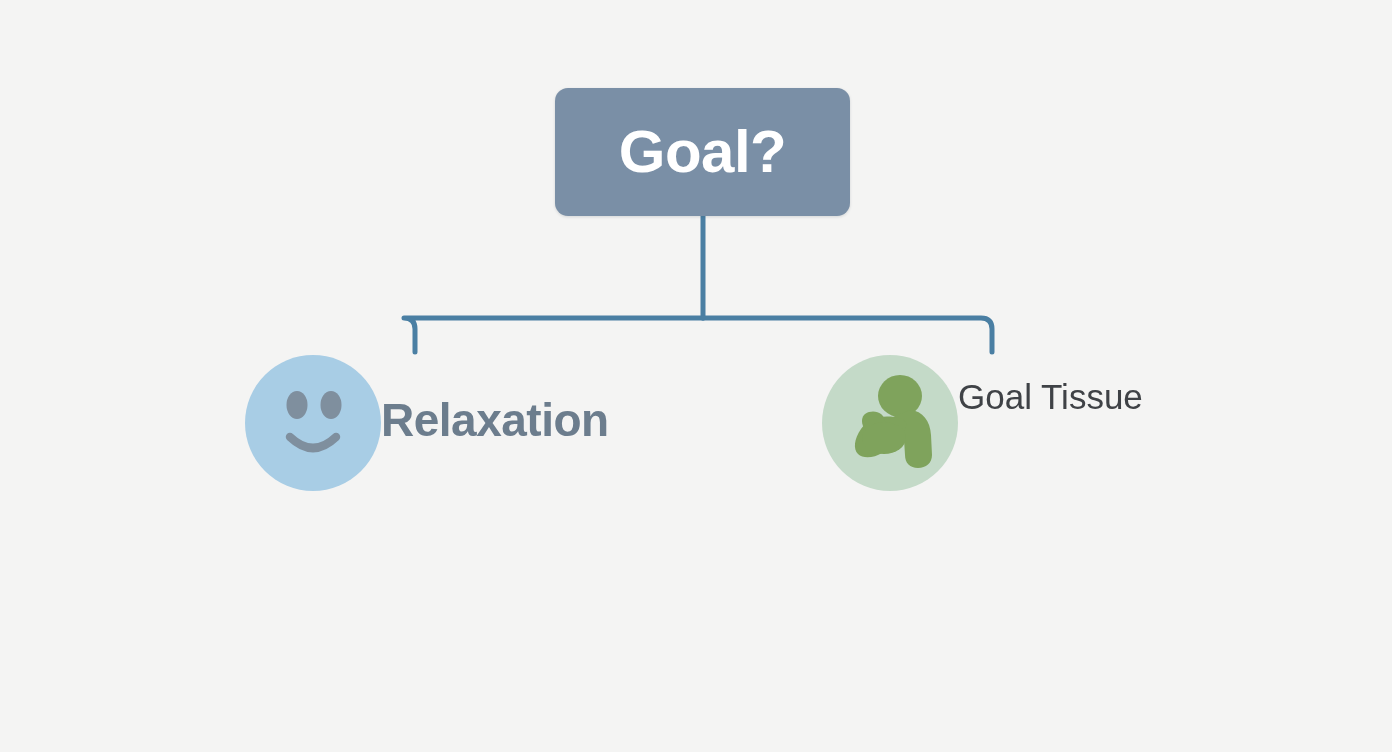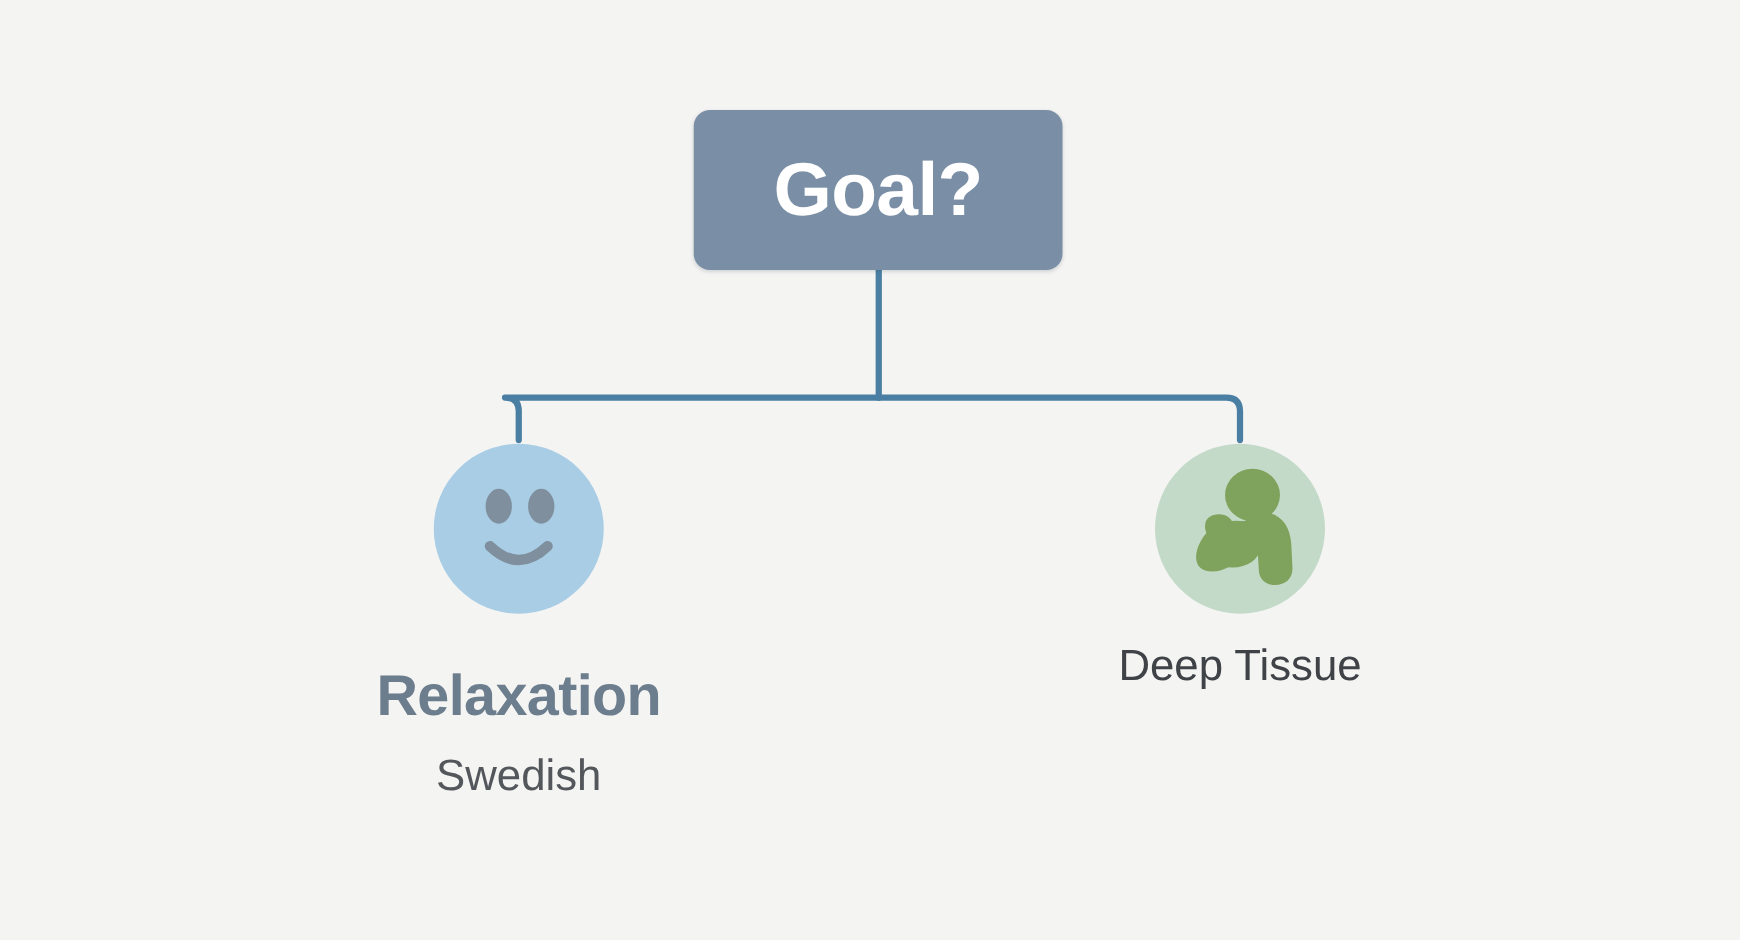--- a/index.html
+++ b/index.html
@@ -54,22 +54,21 @@
     height: 752px;
     pointer-events: none;
   }
 
   
   .branch {
     position: absolute;
     top: 355px;
     width: 340px;
     display: flex;
-    flex-direction: column;
-    align-items: center;
+    align-items: flex-start;
   }
   .branch-left  { left: 245px; }
   .branch-right { left: 822px; }
 
   .node-circle {
     width: 136px;
     height: 136px;
     border-radius: 50%;
     display: flex;
     align-items: center;
@@ -123,21 +122,20 @@
 
   <div class="branch branch-left">
     <div class="node-circle node-circle-blue">
       <svg width="136" height="136" viewBox="0 0 136 136" aria-hidden="true">
         <ellipse cx="52" cy="50" rx="10.5" ry="14" fill="#7f8f9e"></ellipse>
         <ellipse cx="86" cy="50" rx="10.5" ry="14" fill="#7f8f9e"></ellipse>
         <path d="M 45 82 Q 68 104 91 82" fill="none" stroke="#7f8f9e" stroke-width="8.5" stroke-linecap="round"></path>
       </svg>
     </div>
     <div class="node-title node-title-relaxation">Relaxation</div>
-    <div class="node-subtitle node-subtitle-swedish">Swedish</div>
   </div>
 
   <div class="branch branch-right">
     <div class="node-circle node-circle-green">
       <svg width="136" height="136" viewBox="0 0 136 136" aria-hidden="true">
         <g fill="#7fa35c">
 
           <ellipse cx="78" cy="41" rx="22" ry="21"></ellipse>
 
           <path d="M 88 55
@@ -158,16 +156,16 @@
           <path d="M 47 57
                    C 55 55 62 59 63 66
                    C 64 73 59 78 52 78
                    C 45 78 40 73 40 66
                    C 40 61 43 58 47 57 Z"></path>
 
           <ellipse cx="62" cy="83" rx="22" ry="16"></ellipse>
         </g>
       </svg>
     </div>
-    <div class="node-subtitle node-subtitle-deeptissue">Deep Tissue</div>
+    <div class="node-subtitle node-subtitle-deeptissue">Goal Tissue</div>
   </div>
 
 </div>
 
 </body></html>

